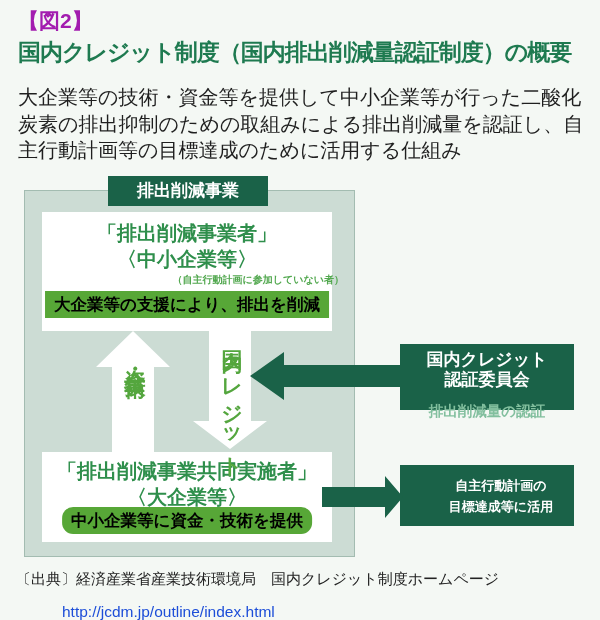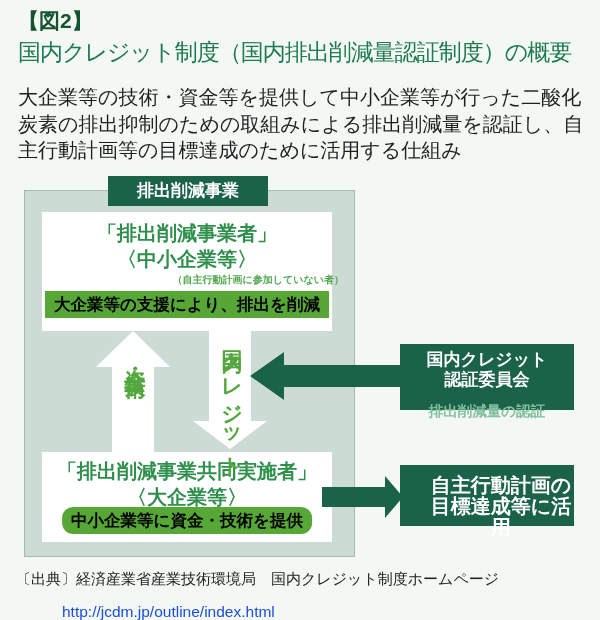--- a/index.html
+++ b/index.html
@@ -9,25 +9,25 @@
   }
   #stage{
     position:relative;
     width:600px;height:620px;
     background:#f4f8f4;
     overflow:hidden;
   }
   
   .fig-label{
     position:absolute;left:18px;top:7px;
-    font-size:21px;font-weight:bold;color:#14532d;
+    font-size:21px;font-weight:bold;color:#a21caf;
   }
   .page-title{
     position:absolute;left:18px;top:37px;width:578px;
-    font-size:23px;font-weight:normal;color:#1e7a50;
+    font-size:23px;font-weight:bold;color:#1e7a50;
     letter-spacing:-1px;white-space:nowrap;
   }
   .page-desc{
     position:absolute;left:18px;top:84px;width:566px;
     font-size:20px;line-height:26.5px;color:#1f1f1f;
     word-break:break-all;
   }
   
   .pale-box{
     position:absolute;left:24px;top:190px;width:331px;height:367px;
@@ -65,21 +65,21 @@
     letter-spacing:2px;white-space:nowrap;
   }
   
   .dark-box{
     position:absolute;left:400px;width:174px;background:#1a6248;
     color:#ffffff;text-align:center;z-index:2;box-sizing:border-box;
   }
   #committee-box{top:344px;height:66px;padding-top:6px;}
   #usage-box{top:465px;height:61px;padding-top:10px;}
   .db-line{font-size:17px;font-weight:bold;line-height:20px;}
-  .db-line-lg{font-size:20px;font-weight:bold;line-height:21px;padding-left:28px;}
+  .db-line-lg{font-size:13px;font-weight:bold;line-height:21px;padding-left:28px;}
   .db-note{font-size:14.5px;font-weight:bold;color:#82bf9e;line-height:18px;margin-top:12px;}
   
   .source1{
     position:absolute;left:16px;top:570px;
     font-size:15px;color:#222222;white-space:nowrap;
   }
   .source2{
     position:absolute;left:62px;top:592px;
     font-size:15.5px;color:#1d4ed8;white-space:nowrap;margin-top:11px;
   }

